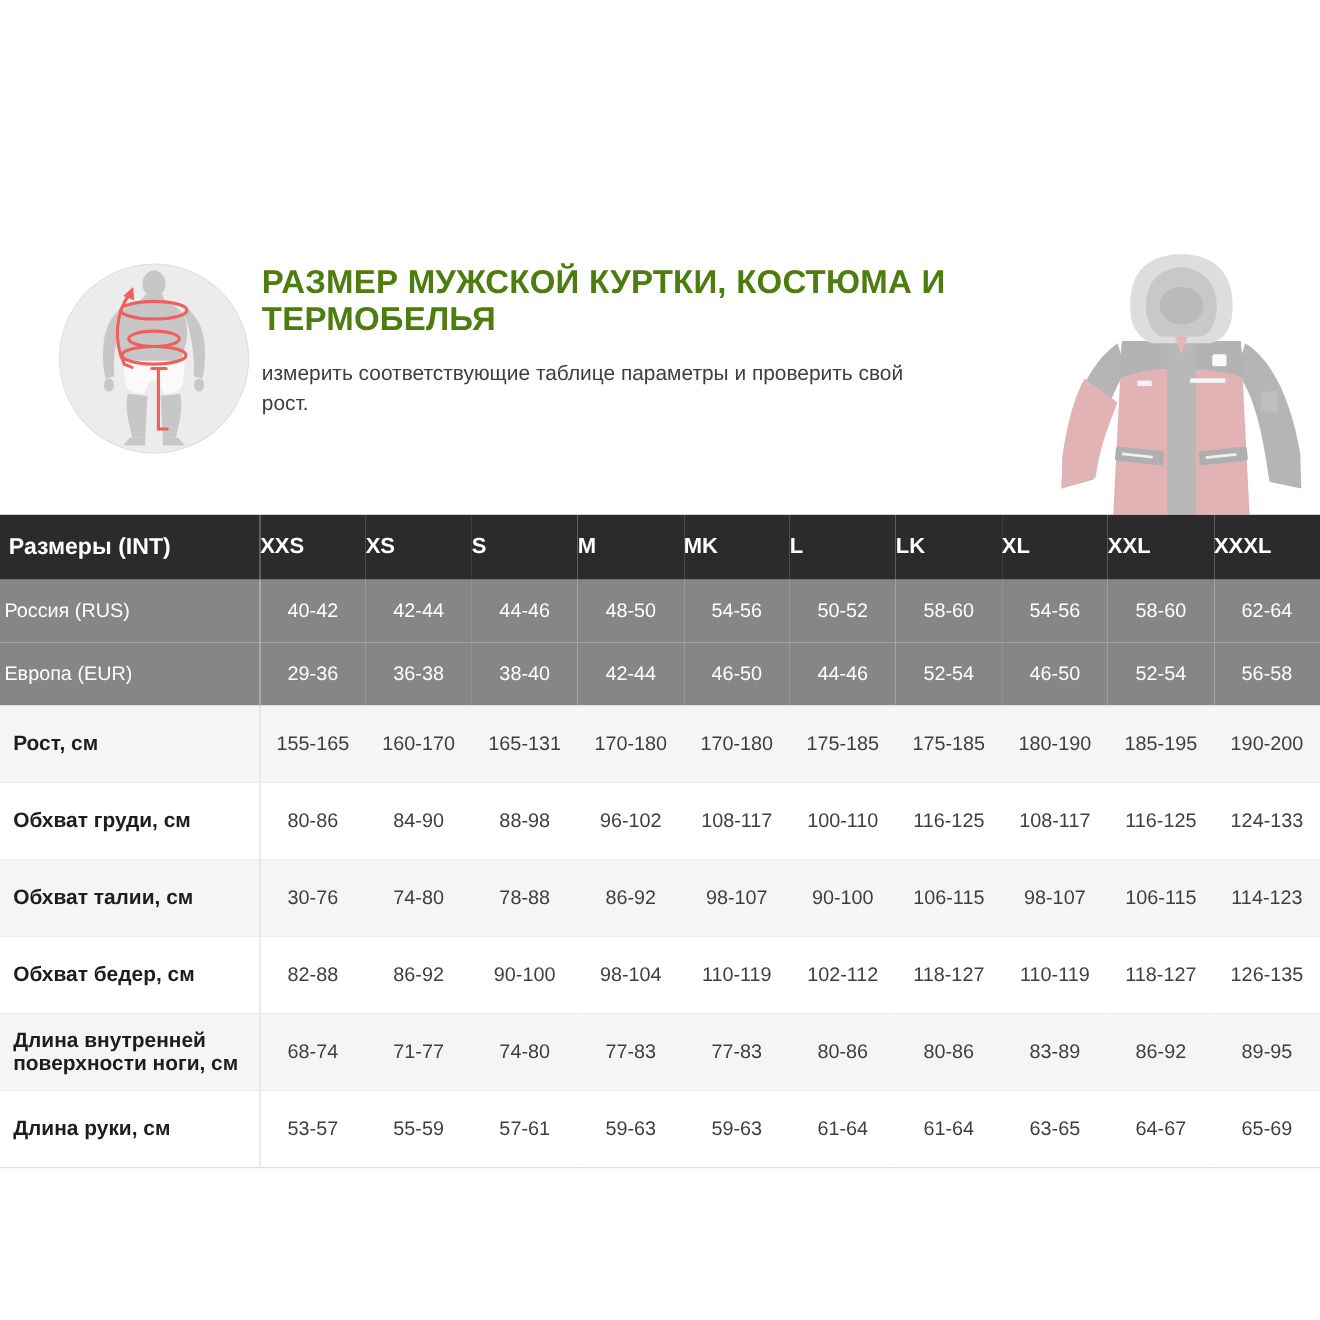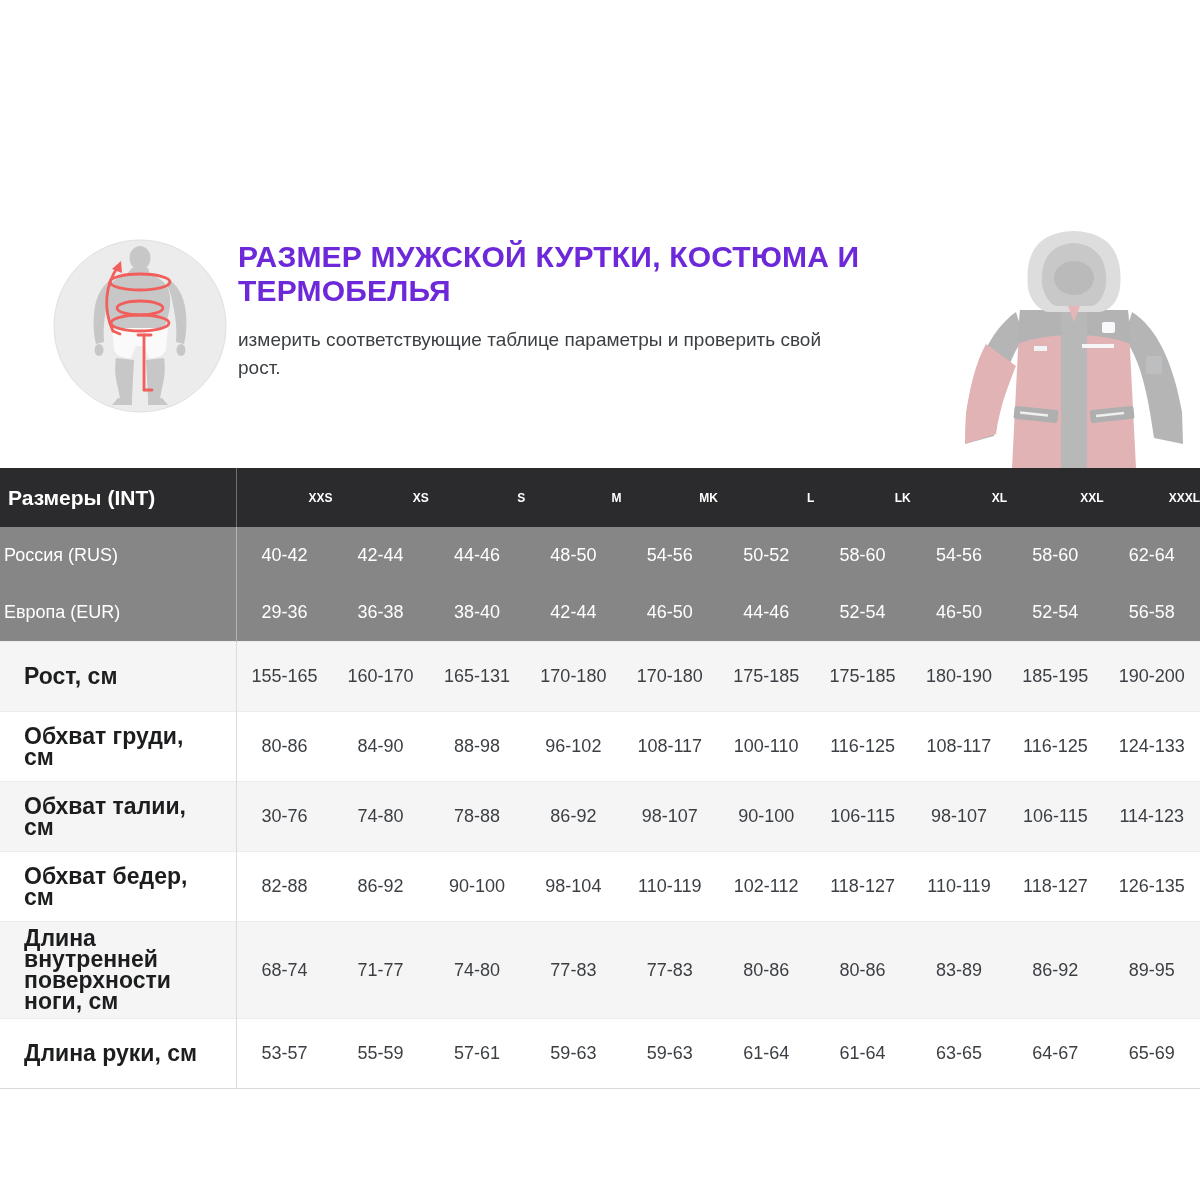--- a/index.html
+++ b/index.html
@@ -3,47 +3,47 @@
 <meta charset="utf-8">
 <style>
   html,body{margin:0;padding:0;background:#fff;}
   body{font-family:"Liberation Sans",sans-serif;}
   .page{position:relative;width:1200px;height:1200px;background:#fff;overflow:hidden;}
 
   
   .figure-badge{position:absolute;left:52px;top:238px;width:176px;height:176px;}
   .intro-text{position:absolute;left:238px;top:240px;width:700px;}
   .intro-title{margin:0;font-size:30px;line-height:34px;font-weight:800;
-    color:#6d28d9;letter-spacing:.2px;}
+    color:#4d7c0f;letter-spacing:.2px;}
   .intro-desc{margin-top:18px;font-size:19px;line-height:28px;color:#3b3f43;}
   .intro-desc .line{display:block;}
   .jacket{position:absolute;right:2px;top:226px;width:248px;height:242px;opacity:.38;}
 
   
   .size-table{position:absolute;left:0;top:468px;width:1200px;
     border-collapse:collapse;table-layout:fixed;}
   .size-table th,.size-table td{padding:0;vertical-align:middle;}
 
-  thead th{background:#2b2b2d;color:#fff;height:59px;font-size:12px;
-    font-weight:700;text-align:right;}
+  thead th{background:#2b2b2d;color:#fff;height:59px;font-size:20px;
+    font-weight:700;text-align:left;}
   thead th.corner{text-align:left;padding-left:8px;font-size:21px;
     border-right:1px solid #707072;}
 
   tbody.region td{background:#868686;color:#fff;height:57px;font-size:18px;
     font-weight:400;text-align:center;}
   tbody.region td.label-cell{text-align:left;padding-left:4px;
     border-right:1px solid #b3b3b3;}
 
   tbody.measures tr{border-top:1px solid #ededed;}
   tbody.measures tr:last-child{border-bottom:1px solid #dadada;}
   tbody.measures tr:nth-child(odd) td{background:#f5f5f5;}
   tbody.measures tr:nth-child(even) td{background:#ffffff;}
   tbody.measures td{height:57px;font-size:18px;color:#3b3f43;text-align:center;}
-  tbody.measures td.label-cell{text-align:left;padding:6px 18px 6px 24px;
-    font-weight:700;color:#1c1d1f;font-size:23px;line-height:21px;
+  tbody.measures td.label-cell{text-align:left;padding:6px 18px 6px 12px;
+    font-weight:700;color:#1c1d1f;font-size:19px;line-height:21px;
     border-right:1px solid #dcdcdc;}
 </style>
 </head>
 <body>
 
 <div class="page">
 
   <div class="figure-badge">
     <svg viewBox="0 0 176 176" width="176" height="176" aria-hidden="true">
       <circle cx="88" cy="88" r="86" fill="#ececec" stroke="#dfdfdf" stroke-width="1"></circle>

